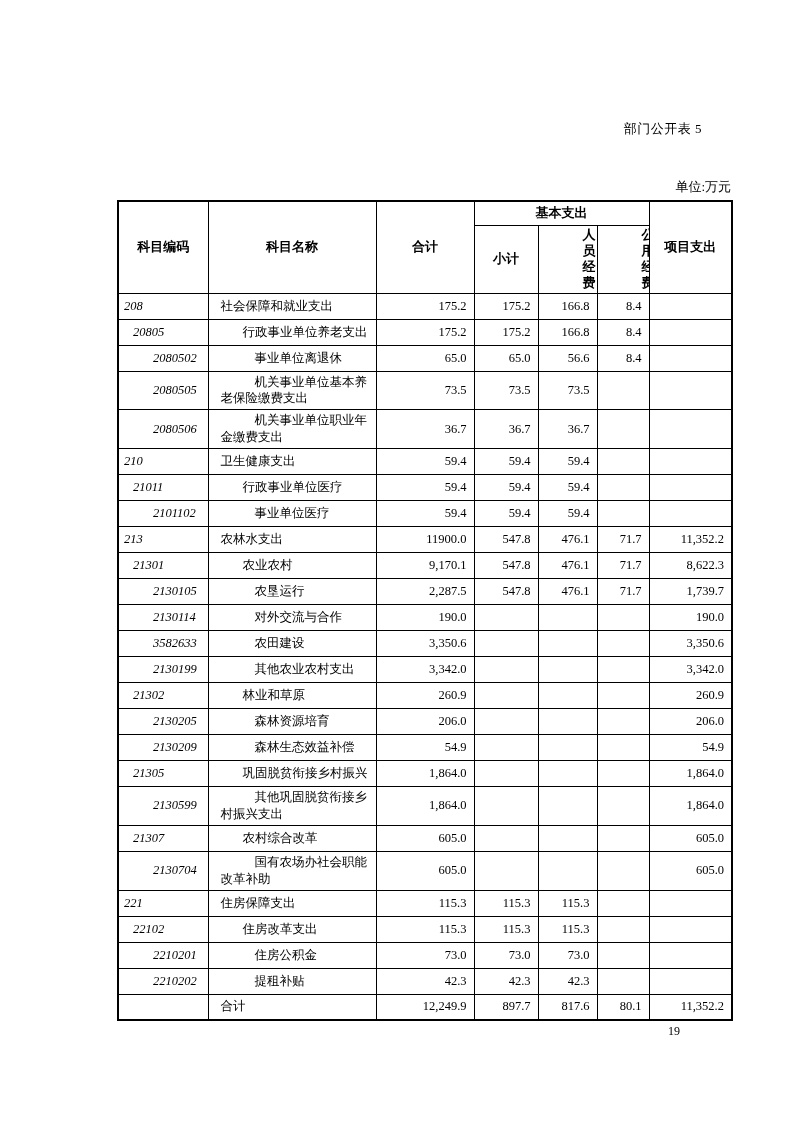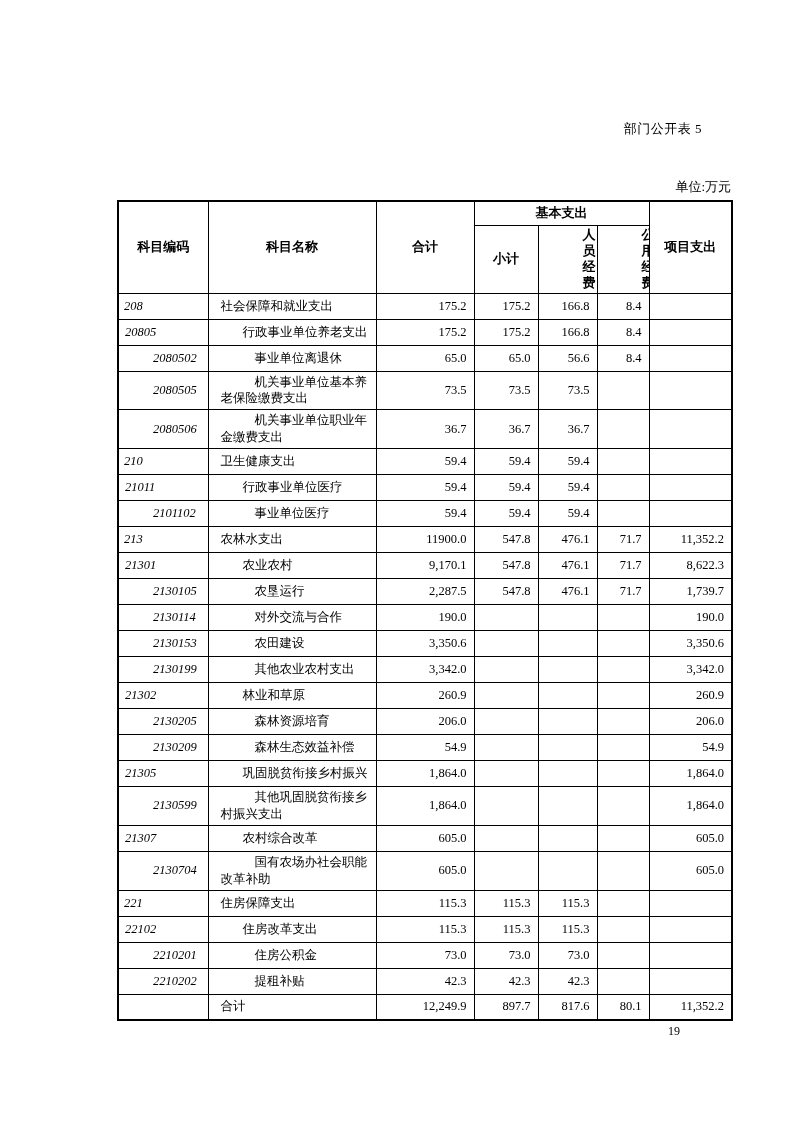--- a/index.html
+++ b/index.html
@@ -48,21 +48,21 @@
   .budget-table thead tr.hr2 th { height: 39px; }
   .budget-table th.two-line { white-space: pre-line; line-height: 1.25; padding-left: 44px; }
 
   .budget-table tbody td { height: 26px; padding: 2px 4px; }
   .budget-table td.num {
     text-align: right; padding-right: 7px;
     font-variant-numeric: tabular-nums;
   }
   .budget-table td.code-cell { text-align: left; font-style: italic; }
   .budget-table td.code-cell.lvl0 { padding-left: 5px; }
-  .budget-table td.code-cell.lvl1 { padding-left: 6px; margin-top: 10px; }
+  .budget-table td.code-cell.lvl1 { padding-left: 14px; margin-top: 10px; }
   .budget-table td.code-cell.lvl2 { padding-left: 34px; margin-left: 9px; }
   .budget-table td.name-cell { text-align: left; padding-left: 12px; padding-right: 3px; }
   .budget-table td.name-cell.lvl1 { text-indent: 22px; }
   .budget-table td.name-cell.lvl2 { text-indent: 34px; }
 
   .page-number {
     position: absolute; top: 1024px; left: 658px; width: 32px;
     text-align: center; font-size: 12px;
   }
 </style>
@@ -205,21 +205,21 @@
         <tr>
           <td class="code-cell lvl2">2130114</td>
           <td class="name-cell lvl2">对外交流与合作</td>
           <td class="num">190.0</td>
           <td class="num"></td>
           <td class="num"></td>
           <td class="num"></td>
           <td class="num">190.0</td>
         </tr>
         <tr>
-          <td class="code-cell lvl2">2130153</td>
+          <td class="code-cell lvl2">3582633</td>
           <td class="name-cell lvl2">农田建设</td>
           <td class="num">3,350.6</td>
           <td class="num"></td>
           <td class="num"></td>
           <td class="num"></td>
           <td class="num">3,350.6</td>
         </tr>
         <tr>
           <td class="code-cell lvl2">2130199</td>
           <td class="name-cell lvl2">其他农业农村支出</td>

